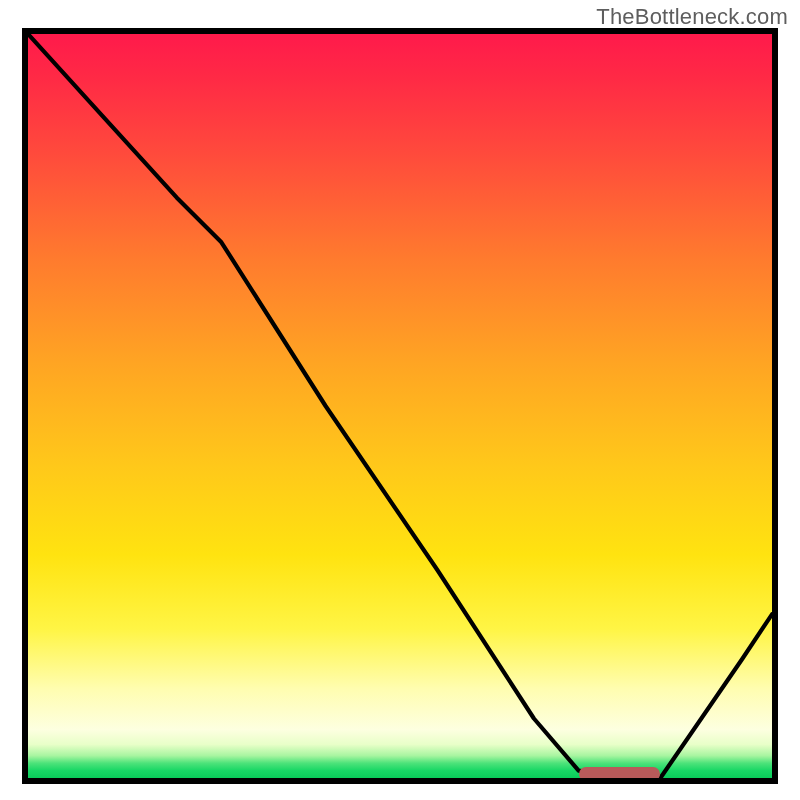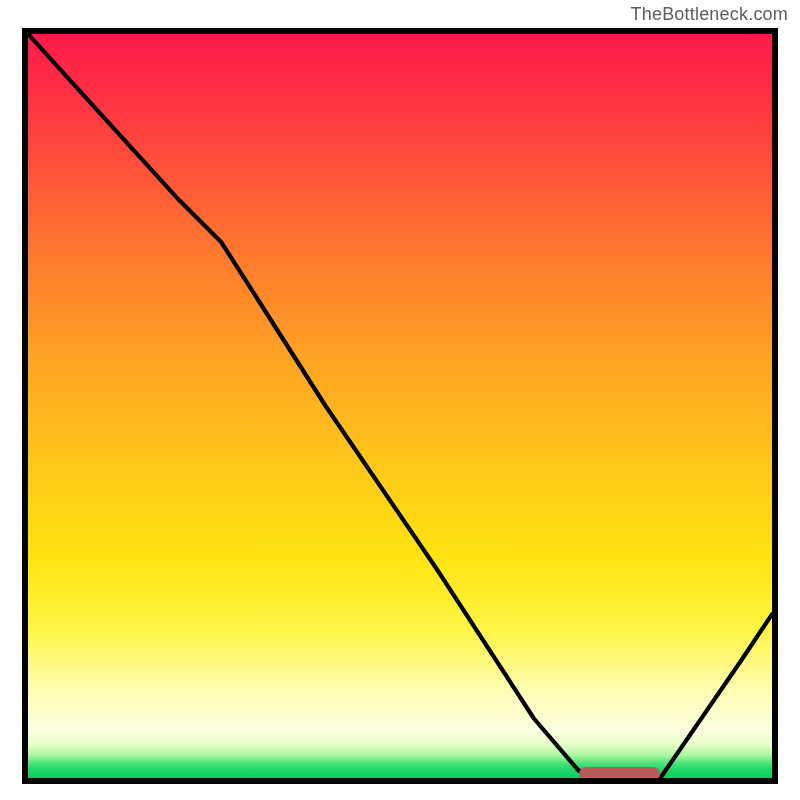--- a/index.html
+++ b/index.html
@@ -14,21 +14,21 @@
   .wrap {
     position: relative;
     width: 800px;
     height: 800px;
   }
   .watermark {
     position: absolute;
     top: 4px;
     right: 12px;
     color: #5e5e5e;
-    font-size: 18px;
+    font-size: 22px;
     font-weight: 500;
     letter-spacing: 0.2px;
     z-index: 5;
   }
   .outer-border {
     position: absolute;
     left: 22px;
     top: 28px;
     width: 756px;
     height: 756px;

